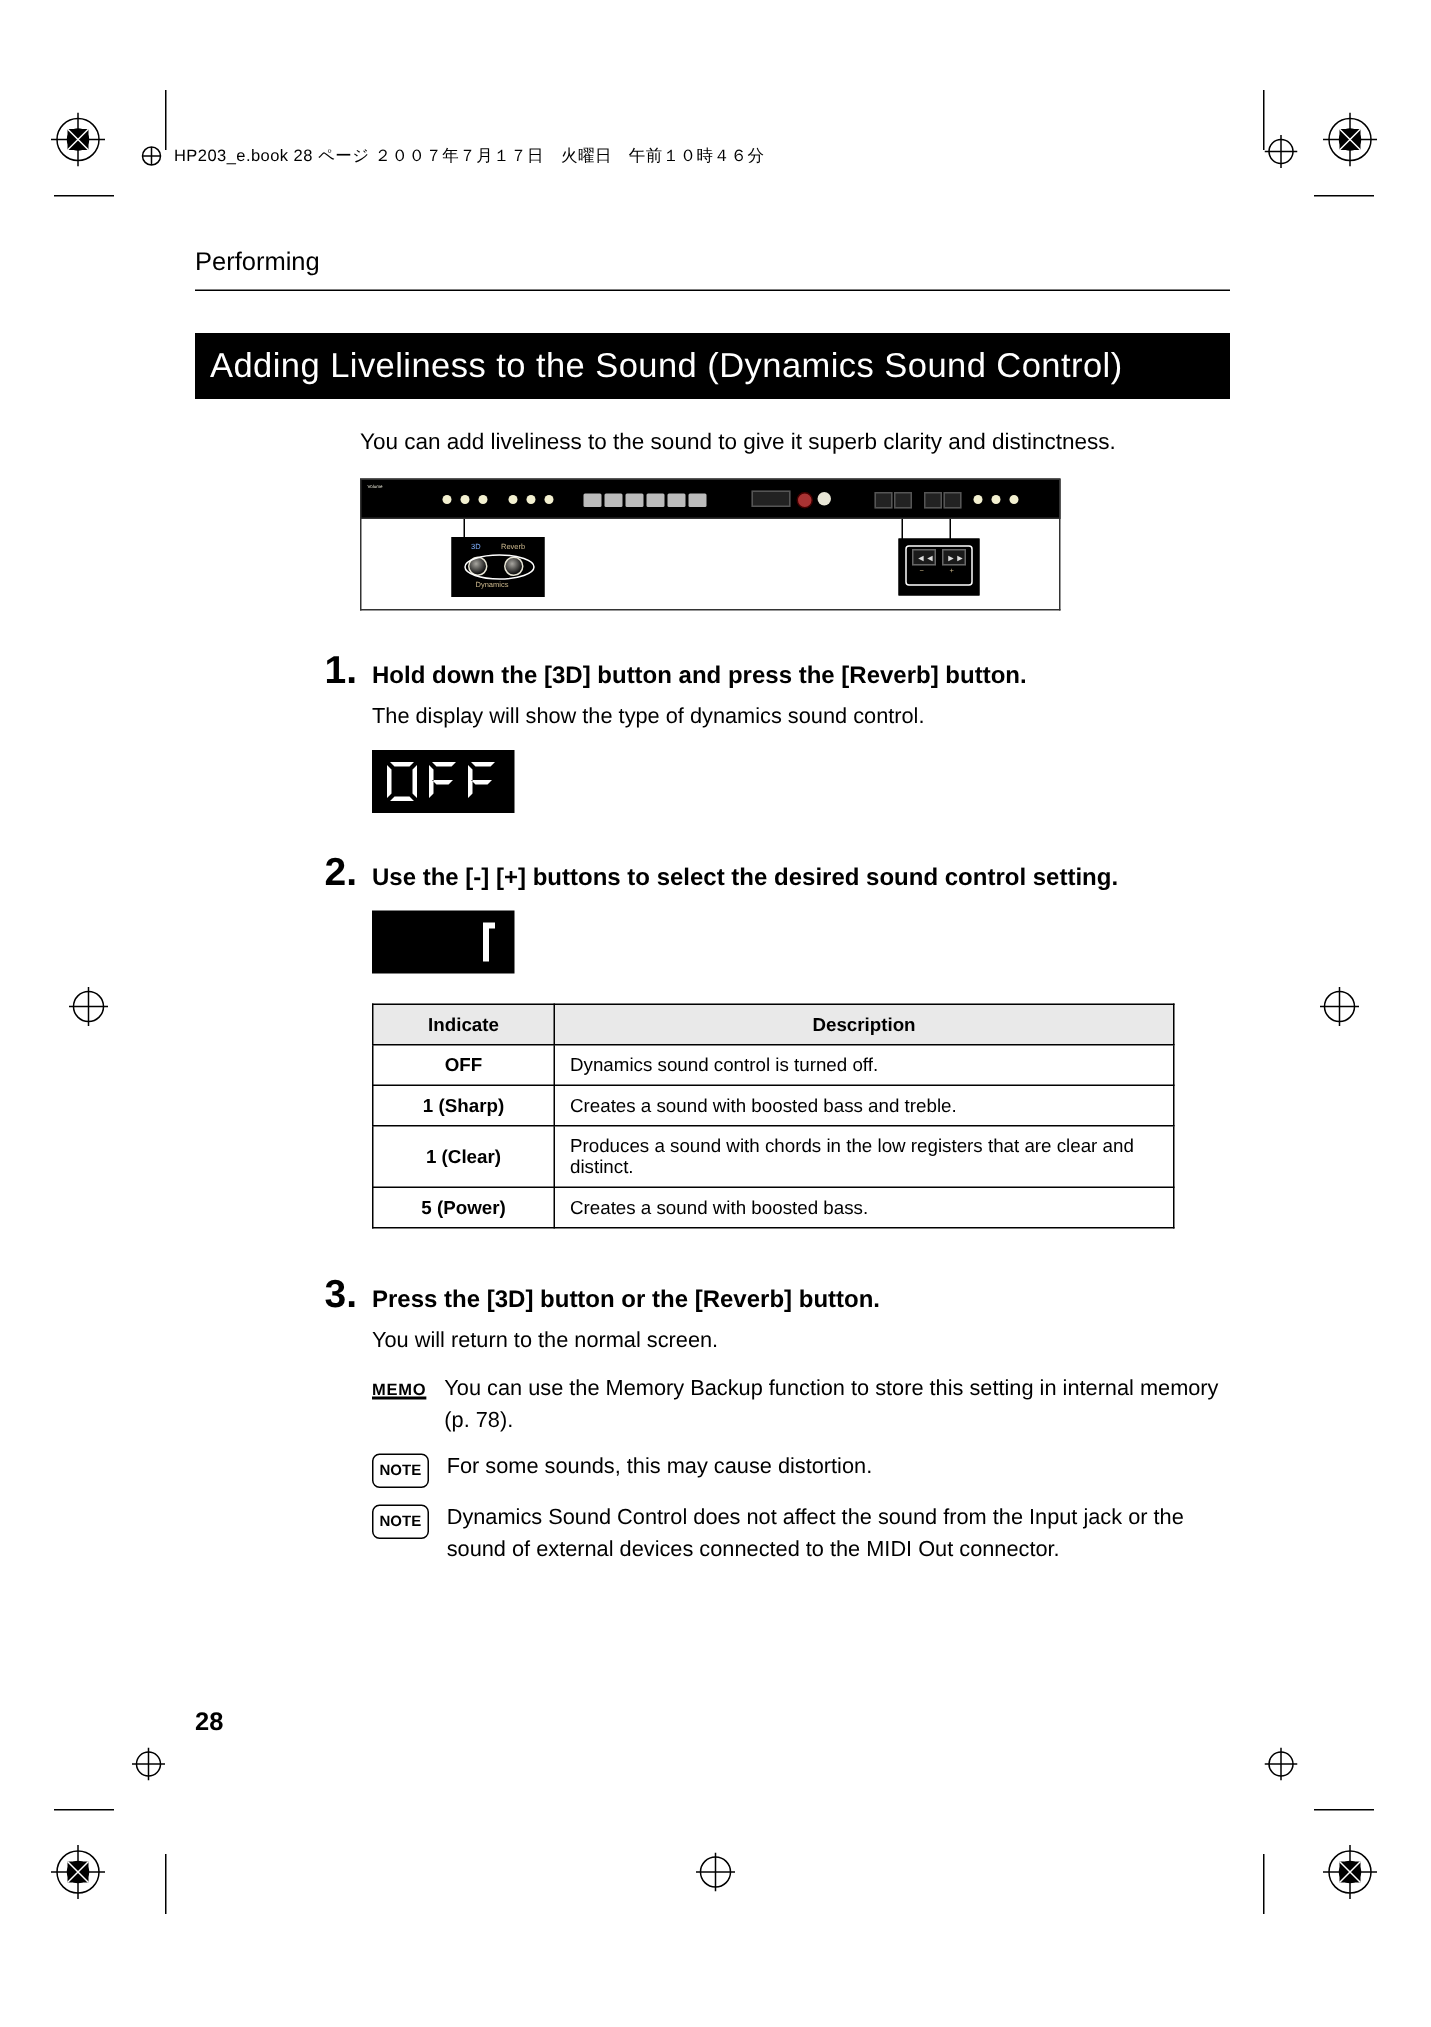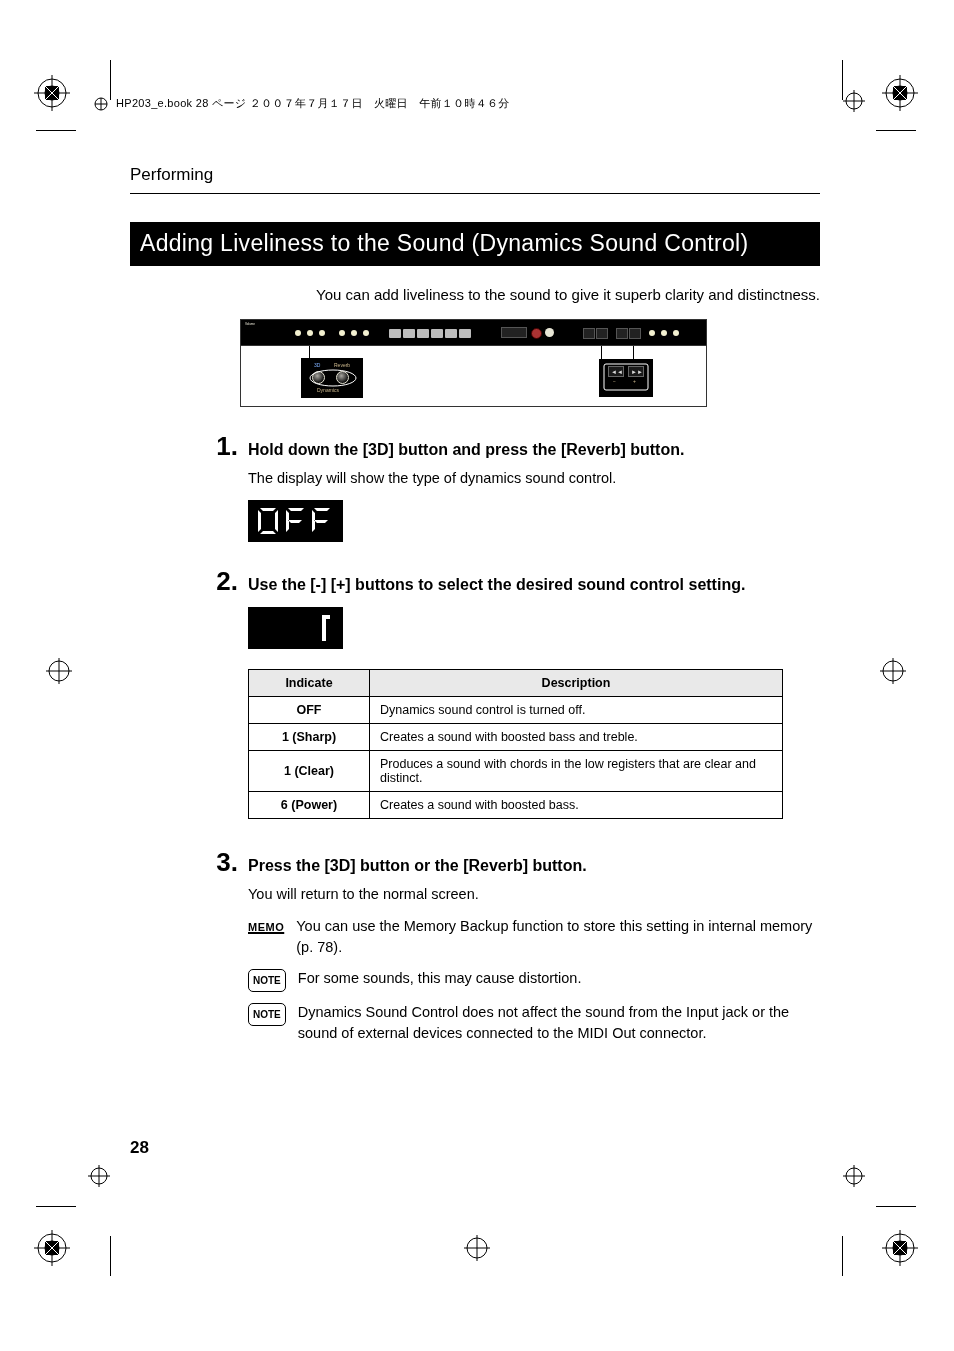--- a/index.html
+++ b/index.html
@@ -11,21 +11,21 @@
   .headerline .hc { width: 14px; height: 14px; display: inline-block; }
 
   .crop-h { position: absolute; border-top: 1px solid #000; height: 0; }
   .crop-v { position: absolute; border-left: 1px solid #000; width: 0; }
 
   .content { position: absolute; left: 130px; top: 165px; width: 690px; }
   .running { font-size: 17px; font-weight: 300; margin-bottom: 8px; }
   .rule { border-top: 1.5px solid #000; margin-bottom: 28px; }
 
   .secbar { background: #000; color: #fff; font-size: 23px; font-weight: 500; padding: 8px 10px 9px 10px; letter-spacing: 0.3px; }
-  .intro { margin: 18px 0 14px 110px; font-size: 15px; font-weight: 300; line-height: 1.4; text-align: right; }
+  .intro { margin: 18px 0 14px 110px; font-size: 15px; font-weight: 300; line-height: 1.4; }
 
   .panel-area { margin-left: 110px; }
   .panel { width: 465px; height: 25px; background: #000; position: relative; border: 1px solid #333; }
   .panel::after { content:""; display:block; }
   .panel-inner { position: absolute; inset: 0; }
   .panel .dot { position: absolute; width: 6px; height: 6px; background: #f3f0d0; border-radius: 50%; }
   .panel .btn { position: absolute; height: 9px; background: #bcbcbc; border-radius: 1px; }
   .panel .oval { position: absolute; width: 9px; height: 9px; background: #e8e6d6; border-radius: 50%; }
   .panel .red { position: absolute; width: 9px; height: 9px; background: #a33; border-radius: 50%; border:1px solid #400; }
   .panel .lbl { position: absolute; font-size: 3px; color: #e8e6d6; white-space: nowrap; }
@@ -292,21 +292,21 @@
         </tr>
         <tr>
           <td class="ind">1 (Sharp)</td>
           <td class="desc">Creates a sound with boosted bass and treble.</td>
         </tr>
         <tr>
           <td class="ind">1 (Clear)</td>
           <td class="desc">Produces a sound with chords in the low registers that are clear and distinct.</td>
         </tr>
         <tr>
-          <td class="ind">6 (Power)</td>
+          <td class="ind">5 (Power)</td>
           <td class="desc">Creates a sound with boosted bass.</td>
         </tr>
       </tbody>
     </table>
 
     <div class="step" style="margin-top:28px;">
       <div class="num">3.</div>
       <div class="txt">Press the [3D] button or the [Reverb] button.</div>
     </div>
     <div class="substep">You will return to the normal screen.</div>

